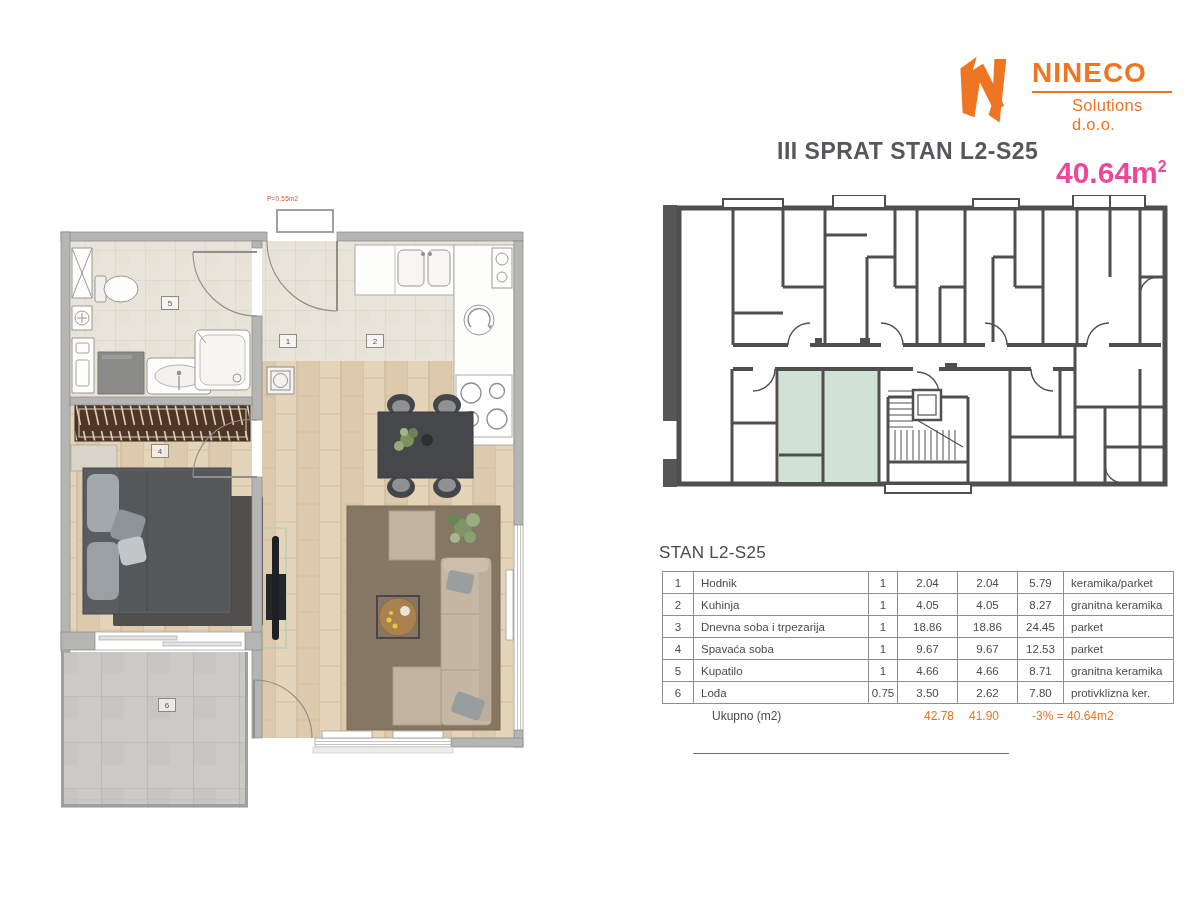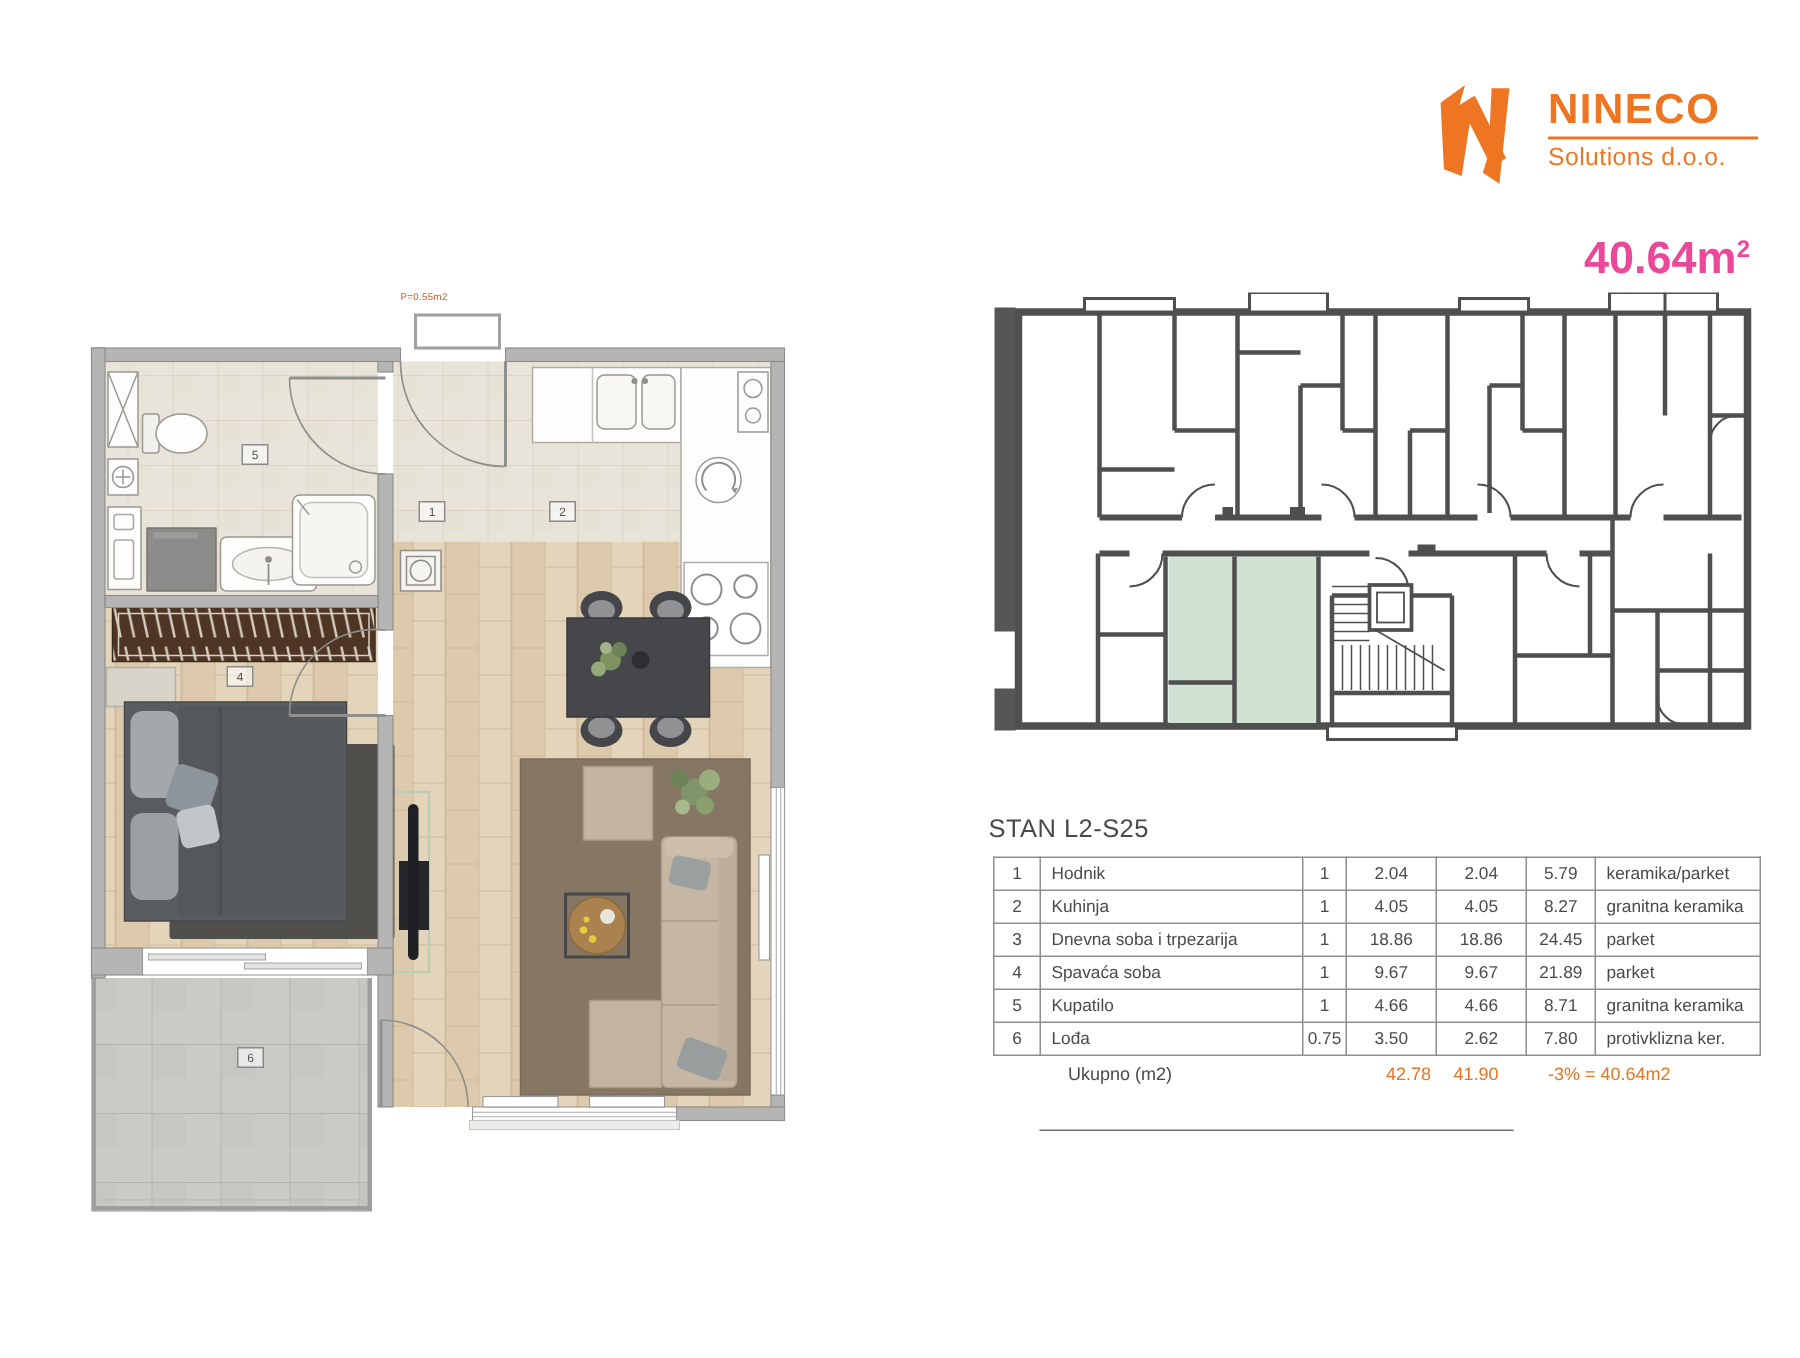--- a/index.html
+++ b/index.html
@@ -10,21 +10,21 @@
   }
   *{box-sizing:border-box;margin:0;padding:0;}
   html,body{background:#fff;}
   body{font-family:"Liberation Sans",sans-serif;}
   .page{position:relative;width:1200px;height:905px;background:#ffffff;overflow:hidden;}
 
   
   .logo-mark{position:absolute;left:950px;top:50px;width:80px;height:74px;}
   .logo-text{position:absolute;left:1032px;top:58px;width:140px;}
   .brand{font-size:28px;font-weight:bold;color:var(--accent);letter-spacing:1px;line-height:30px;border-bottom:2px solid var(--accent);padding-bottom:3px;display:block;}
-  .brand-sub{font-size:16.5px;color:var(--accent);margin-top:3px;display:block;letter-spacing:.3px;}
+  .brand-sub{font-size:16.5px;color:var(--accent);margin-top:3px;display:block;letter-spacing:.3px;margin-left:40px;}
 
   
   .sheet-title{position:absolute;left:777px;top:138px;font-size:23px;font-weight:bold;color:#56575b;letter-spacing:.5px;}
   .sheet-area{position:absolute;left:1056px;top:130px;font-size:30px;font-weight:bold;color:#ec4899;margin-top:26px;}
   .sheet-area sup{font-size:16px;}
 
   
   .keyplan{position:absolute;left:655px;top:195px;width:520px;height:300px;}
 
   
@@ -57,20 +57,21 @@
   <svg class="logo-mark" viewBox="0 0 100 100">
     <polygon points="10,25 32,9 27,27 40,19 29,91 13,85" fill="#ee7623"></polygon>
     <polygon points="28,27 41,19 69,75 56,83" fill="#ee7623"></polygon>
     <polygon points="56,12 72,12 63,98 48,88 53,72" fill="#ee7623"></polygon>
   </svg>
   <div class="logo-text">
     <span class="brand">NINECO</span>
     <span class="brand-sub">Solutions d.o.o.</span>
   </div>
 
+  <div class="sheet-title">III SPRAT STAN L2-S25</div>
   <div class="sheet-area"><span>40.64m</span><sup>2</sup></div>
 
   <svg class="keyplan" viewBox="0 0 520 300">
     <g>
       <rect x="8" y="10" width="14" height="282" fill="#565656"></rect>
       <rect x="6" y="226" width="18" height="38" fill="#ffffff"></rect>
       <rect x="24" y="13" width="486" height="276" fill="#ffffff" stroke="#4f4f4f" stroke-width="5"></rect>
       <g fill="#ffffff" stroke="#4f4f4f" stroke-width="2">
         <rect x="68" y="4" width="60" height="9"></rect>
         <rect x="178" y="0" width="52" height="13"></rect>
@@ -372,21 +373,21 @@
         <td>18.86</td>
         <td>24.45</td>
         <td class="cl">parket</td>
       </tr>
       <tr>
         <td>4</td>
         <td class="cl">Spavaća soba</td>
         <td>1</td>
         <td>9.67</td>
         <td>9.67</td>
-        <td>21.89</td>
+        <td>12.53</td>
         <td class="cl">parket</td>
       </tr>
       <tr>
         <td>5</td>
         <td class="cl">Kupatilo</td>
         <td>1</td>
         <td>4.66</td>
         <td>4.66</td>
         <td>8.71</td>
         <td class="cl">granitna keramika</td>

